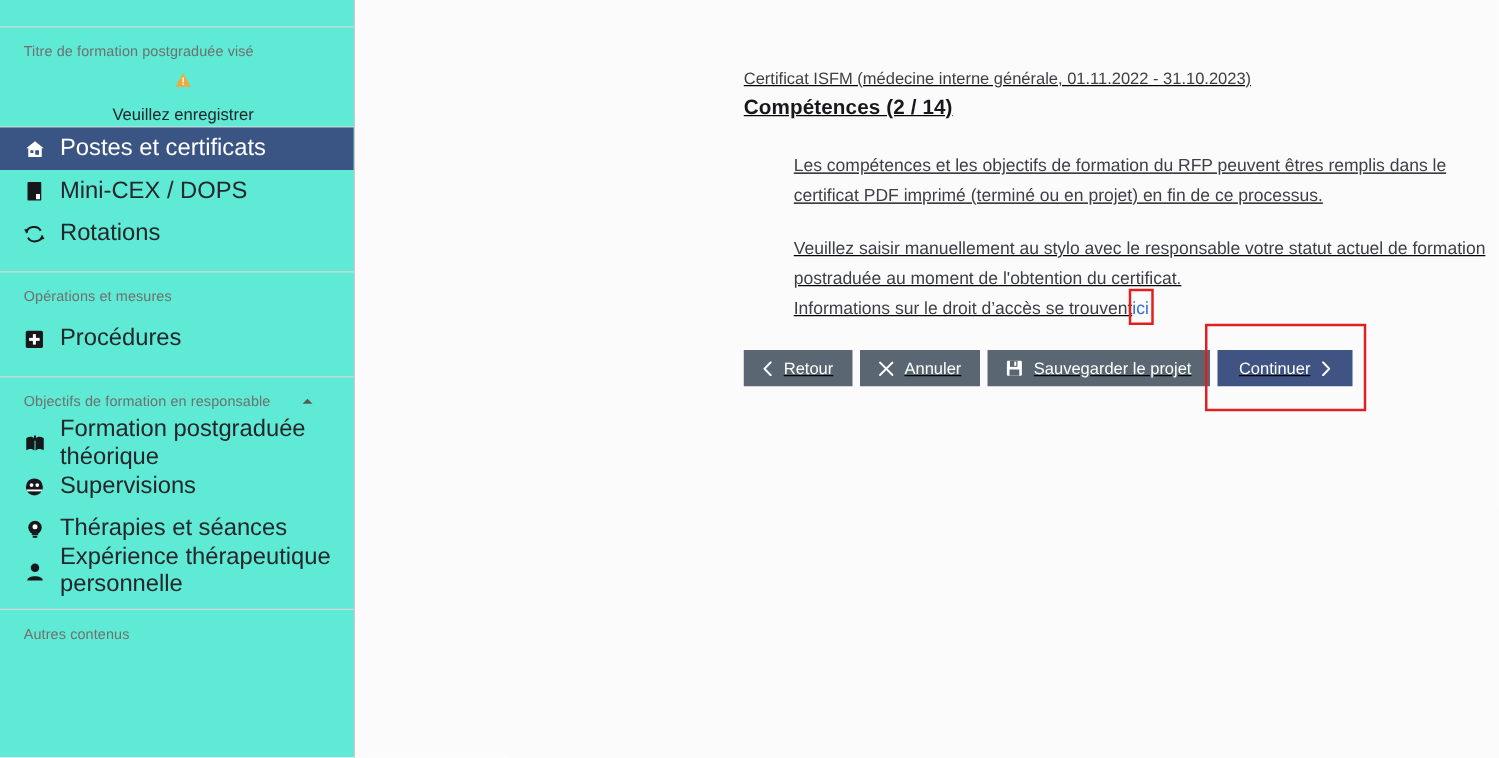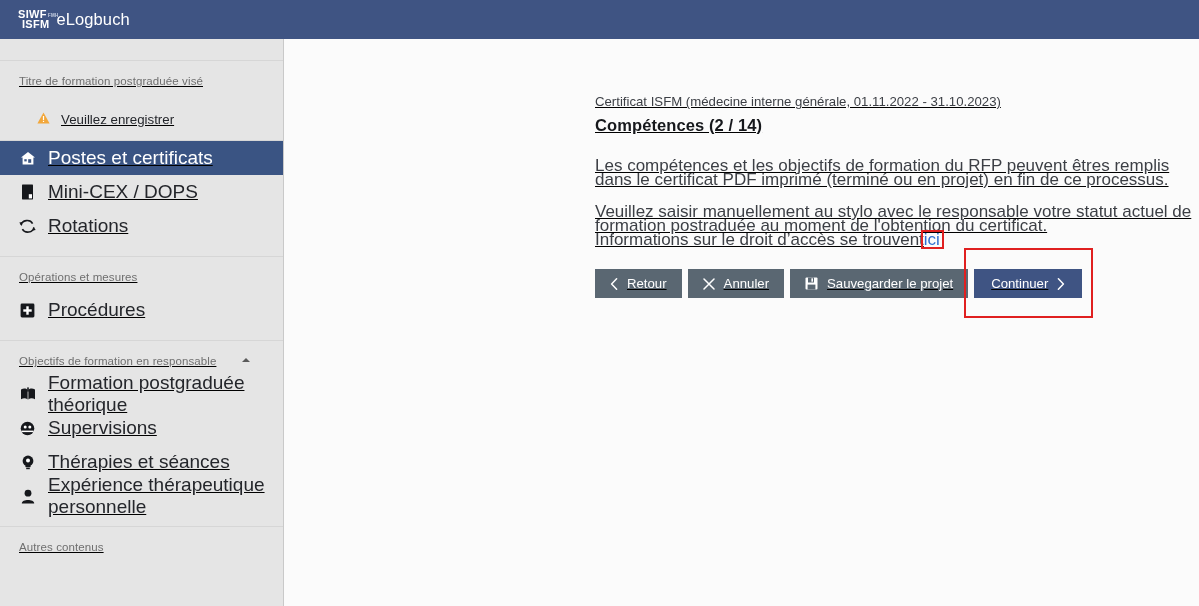--- a/index.html
+++ b/index.html
@@ -39,25 +39,24 @@
   .logo-text {
     color: #ffffff; font-size: 16.5px; font-weight: 400; letter-spacing: 0.1px;
   }
 
   
   .body { display: flex; flex: 1 1 auto; min-height: 0; }
 
   
   .sidebar {
     width: 284px; flex: 0 0 284px;
-    background: #e5e5e5;
+    background: #5eead4;
     border-right: 1px solid #c9c9c9;
     overflow: hidden;
     position: relative;
-    text-decoration: underline;
   }
   .sb-top-gap { height: 22px; border-bottom: 1px solid #d6d6d6; }
   .sb-section-label {
     font-size: 11.5px; color: #6f6f6f; padding: 14px 0 10px 19px;
     letter-spacing: 0.1px;
   }
   .sb-section-label.with-caret {
     display: flex; align-items: center; justify-content: space-between;
     padding-right: 33px;
   }
@@ -71,34 +70,34 @@
   .sb-item {
     display: flex; align-items: center; gap: 12px;
     height: 34px; padding-left: 19px;
     font-size: 19px; color: #24262b;
     cursor: pointer;
   }
   .sb-item.active { background: #3a5483; color: #ffffff; }
   .sb-item .ic { width: 17px; height: 17px; display: flex; align-items: center; justify-content: center; flex: 0 0 17px; }
   .sb-item .ic svg { display: block; }
   .sb-warn {
-    display: flex; align-items: flex-end; gap: 11px;
-    padding-left: 37px; height: 30px;
-    font-size: 13.3px; color: #24262b;
+    display: flex; align-items: center; gap: 11px;
+    padding-left: 10px; height: 30px;
+    font-size: 13.3px; color: #24262b; flex-direction: column;
   }
   .sb-divider { height: 1px; background: #d6d6d6; margin: 13px 0 0 0; }
 
   
   .main {
     flex: 1 1 auto; background: #fbfbfb; padding: 55px 0 0 311px;
     position: relative; min-width: 0; text-decoration: underline;
   }
   .crumb { font-size: 13.2px; color: #3c3f45; margin-bottom: 7px; }
   .page-title { font-size: 16.5px; font-weight: bold; color: #16181c; margin-bottom: 24px; letter-spacing: 0.1px; }
-  .para { font-size: 17px; color: #3c3f45; line-height: 14px; }
+  .para { font-size: 14px; color: #3c3f45; line-height: 24px; margin-left: 40px; }
   .para.p1 { margin-bottom: 18px; }
   .inline-link {
     color: #2f6fd0; text-decoration: none; cursor: pointer;
     position: relative;
   }
   .link-hl {
     display: inline-block; position: relative;
   }
   .link-hl::after {
     content: ""; position: absolute;
@@ -124,30 +123,20 @@
     content: ""; position: absolute;
     left: -10px; right: -11px; top: -21px; bottom: -20px;
     border: 2px solid #e02020; pointer-events: none;
   }
 </style>
 </head>
 <body>
 
 <div class="app">
 
-  <div class="header">
-    <div class="logo-wrap">
-      <div class="logo-mark">
-        <span class="l1">SIWF</span>
-        <span class="l2">ISFM</span>
-        <span class="logo-sup">FMH</span>
-      </div>
-      <div class="logo-text">eLogbuch</div>
-    </div>
-  </div>
 
   <div class="body">
 
     <div class="sidebar">
       <div class="sb-top-gap"></div>
 
       <div class="sb-section-label">Titre de formation postgraduée visé</div>
       <div class="sb-warn">
         <span class="ic">
           <svg width="13" height="12" viewBox="0 0 13 12">

